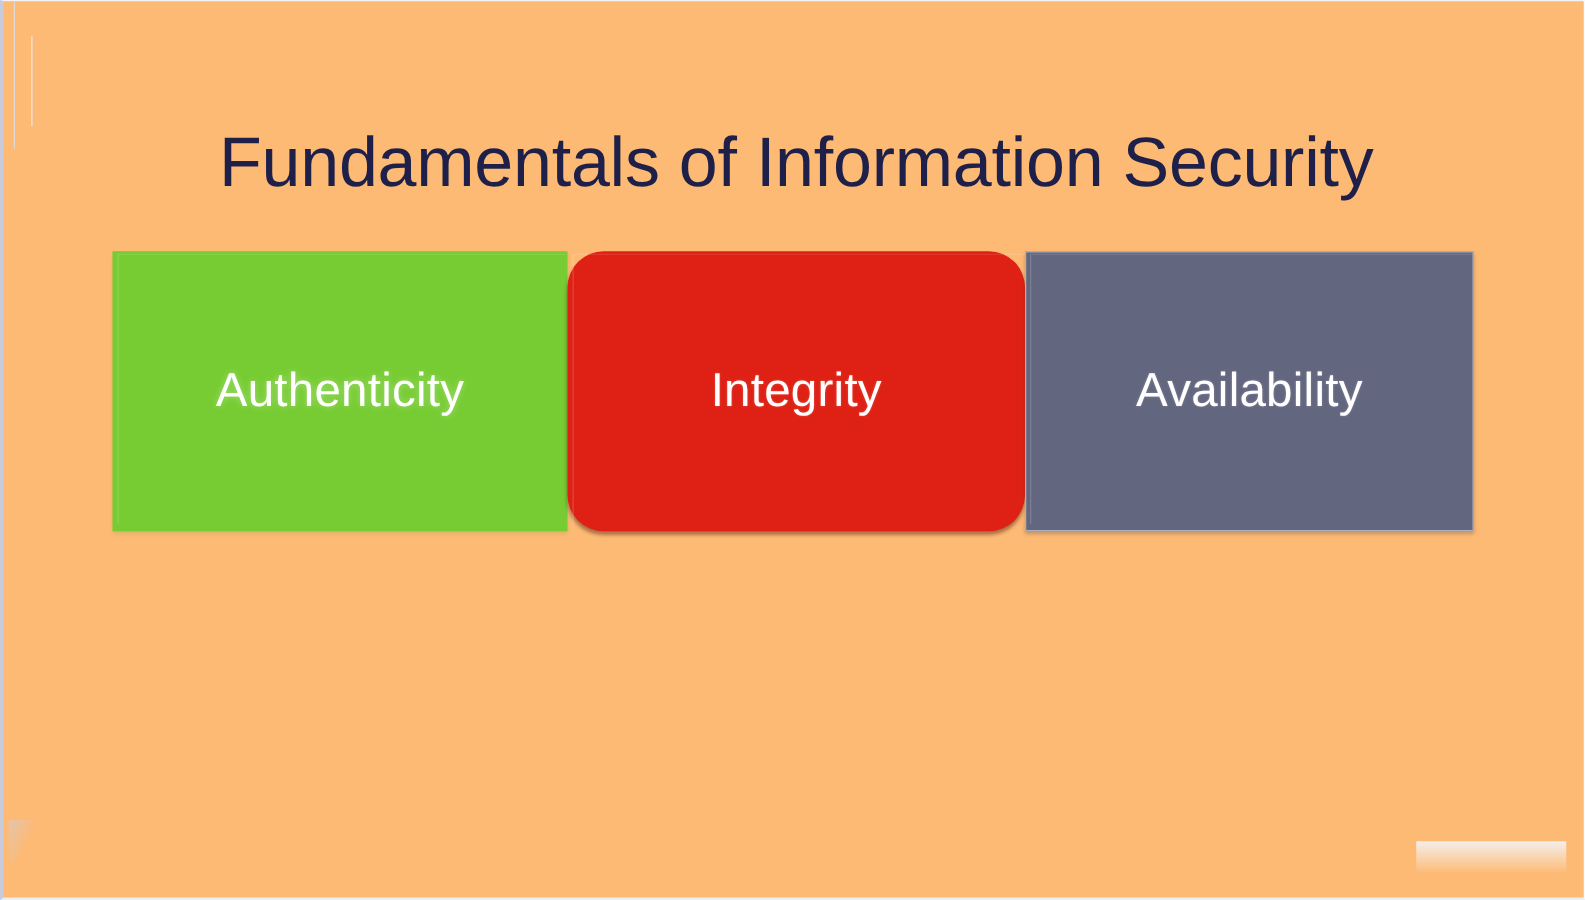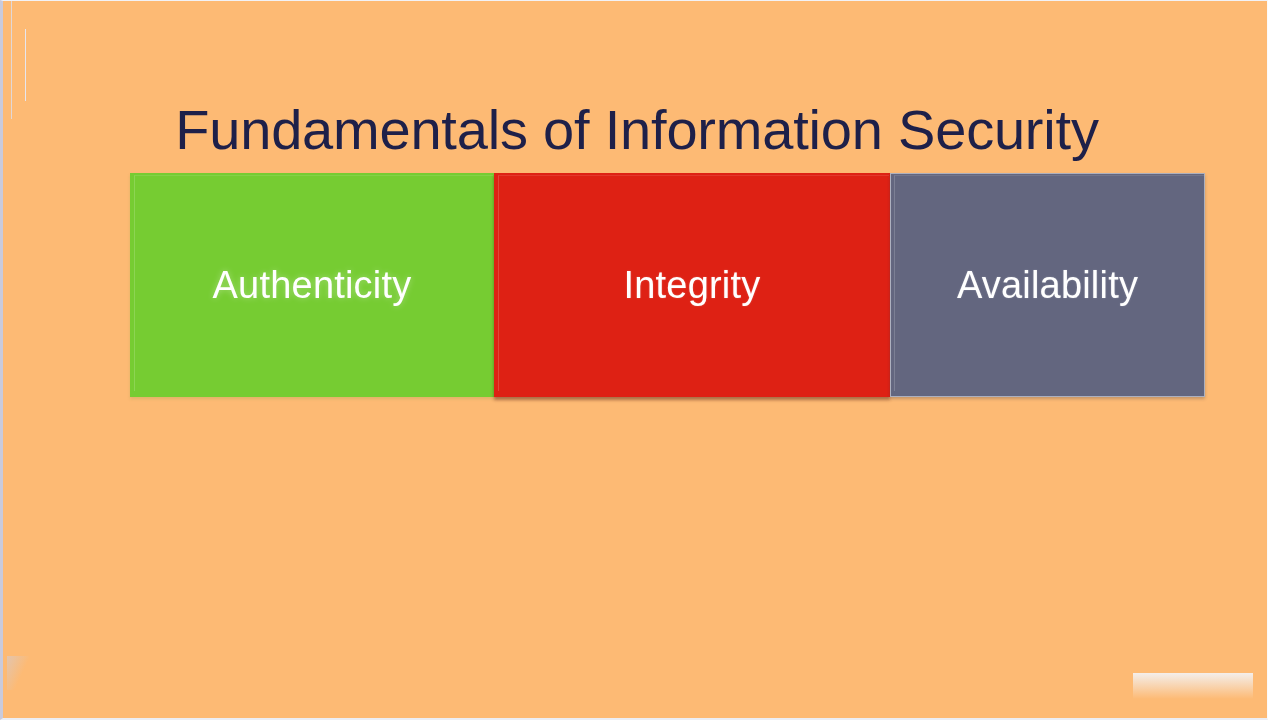--- a/index.html
+++ b/index.html
@@ -72,25 +72,25 @@
     font-size: 56px;
     font-weight: 400;
     letter-spacing: -0.2px;
     color: #1e2049;
     white-space: nowrap;
   }
 
   .card-row {
     position: absolute;
     left: 61px;
-    top: 172px;
+    top: 200px;
     width: 1141px;
     height: 224px;
     display: flex;
-    justify-content: flex-end;
+    justify-content: center;
     align-items: stretch;
   }
 
   .card {
     position: relative;
     width: 364px;
     height: 224px;
     display: flex;
     align-items: center;
     justify-content: center;
@@ -123,27 +123,28 @@
 
   .card-authenticity {
     background: #76cc32;
     box-shadow: 0 2px 3px rgba(110,150,60,.20);
   }
   .card-authenticity .card-label {
     text-shadow: 0 0 6px rgba(255,255,255,.35);
   }
 
   .card-integrity {
-    width: 396px;
+    width: 366px;
     background: #de2114;
     box-shadow: 0 3px 3px rgba(60,10,6,.42);
+    border-radius: 29px;
   }
 
   .card-availability {
-    width: 315px;
+    width: 359px;
     background: #63667f;
     box-shadow: 0 2px 3px rgba(50,52,70,.28);
   }
 
   .card-availability::after {
     content: "";
     position: absolute;
     inset: 0;
     border: 1px solid rgba(235,236,243,.55);
     pointer-events: none;

